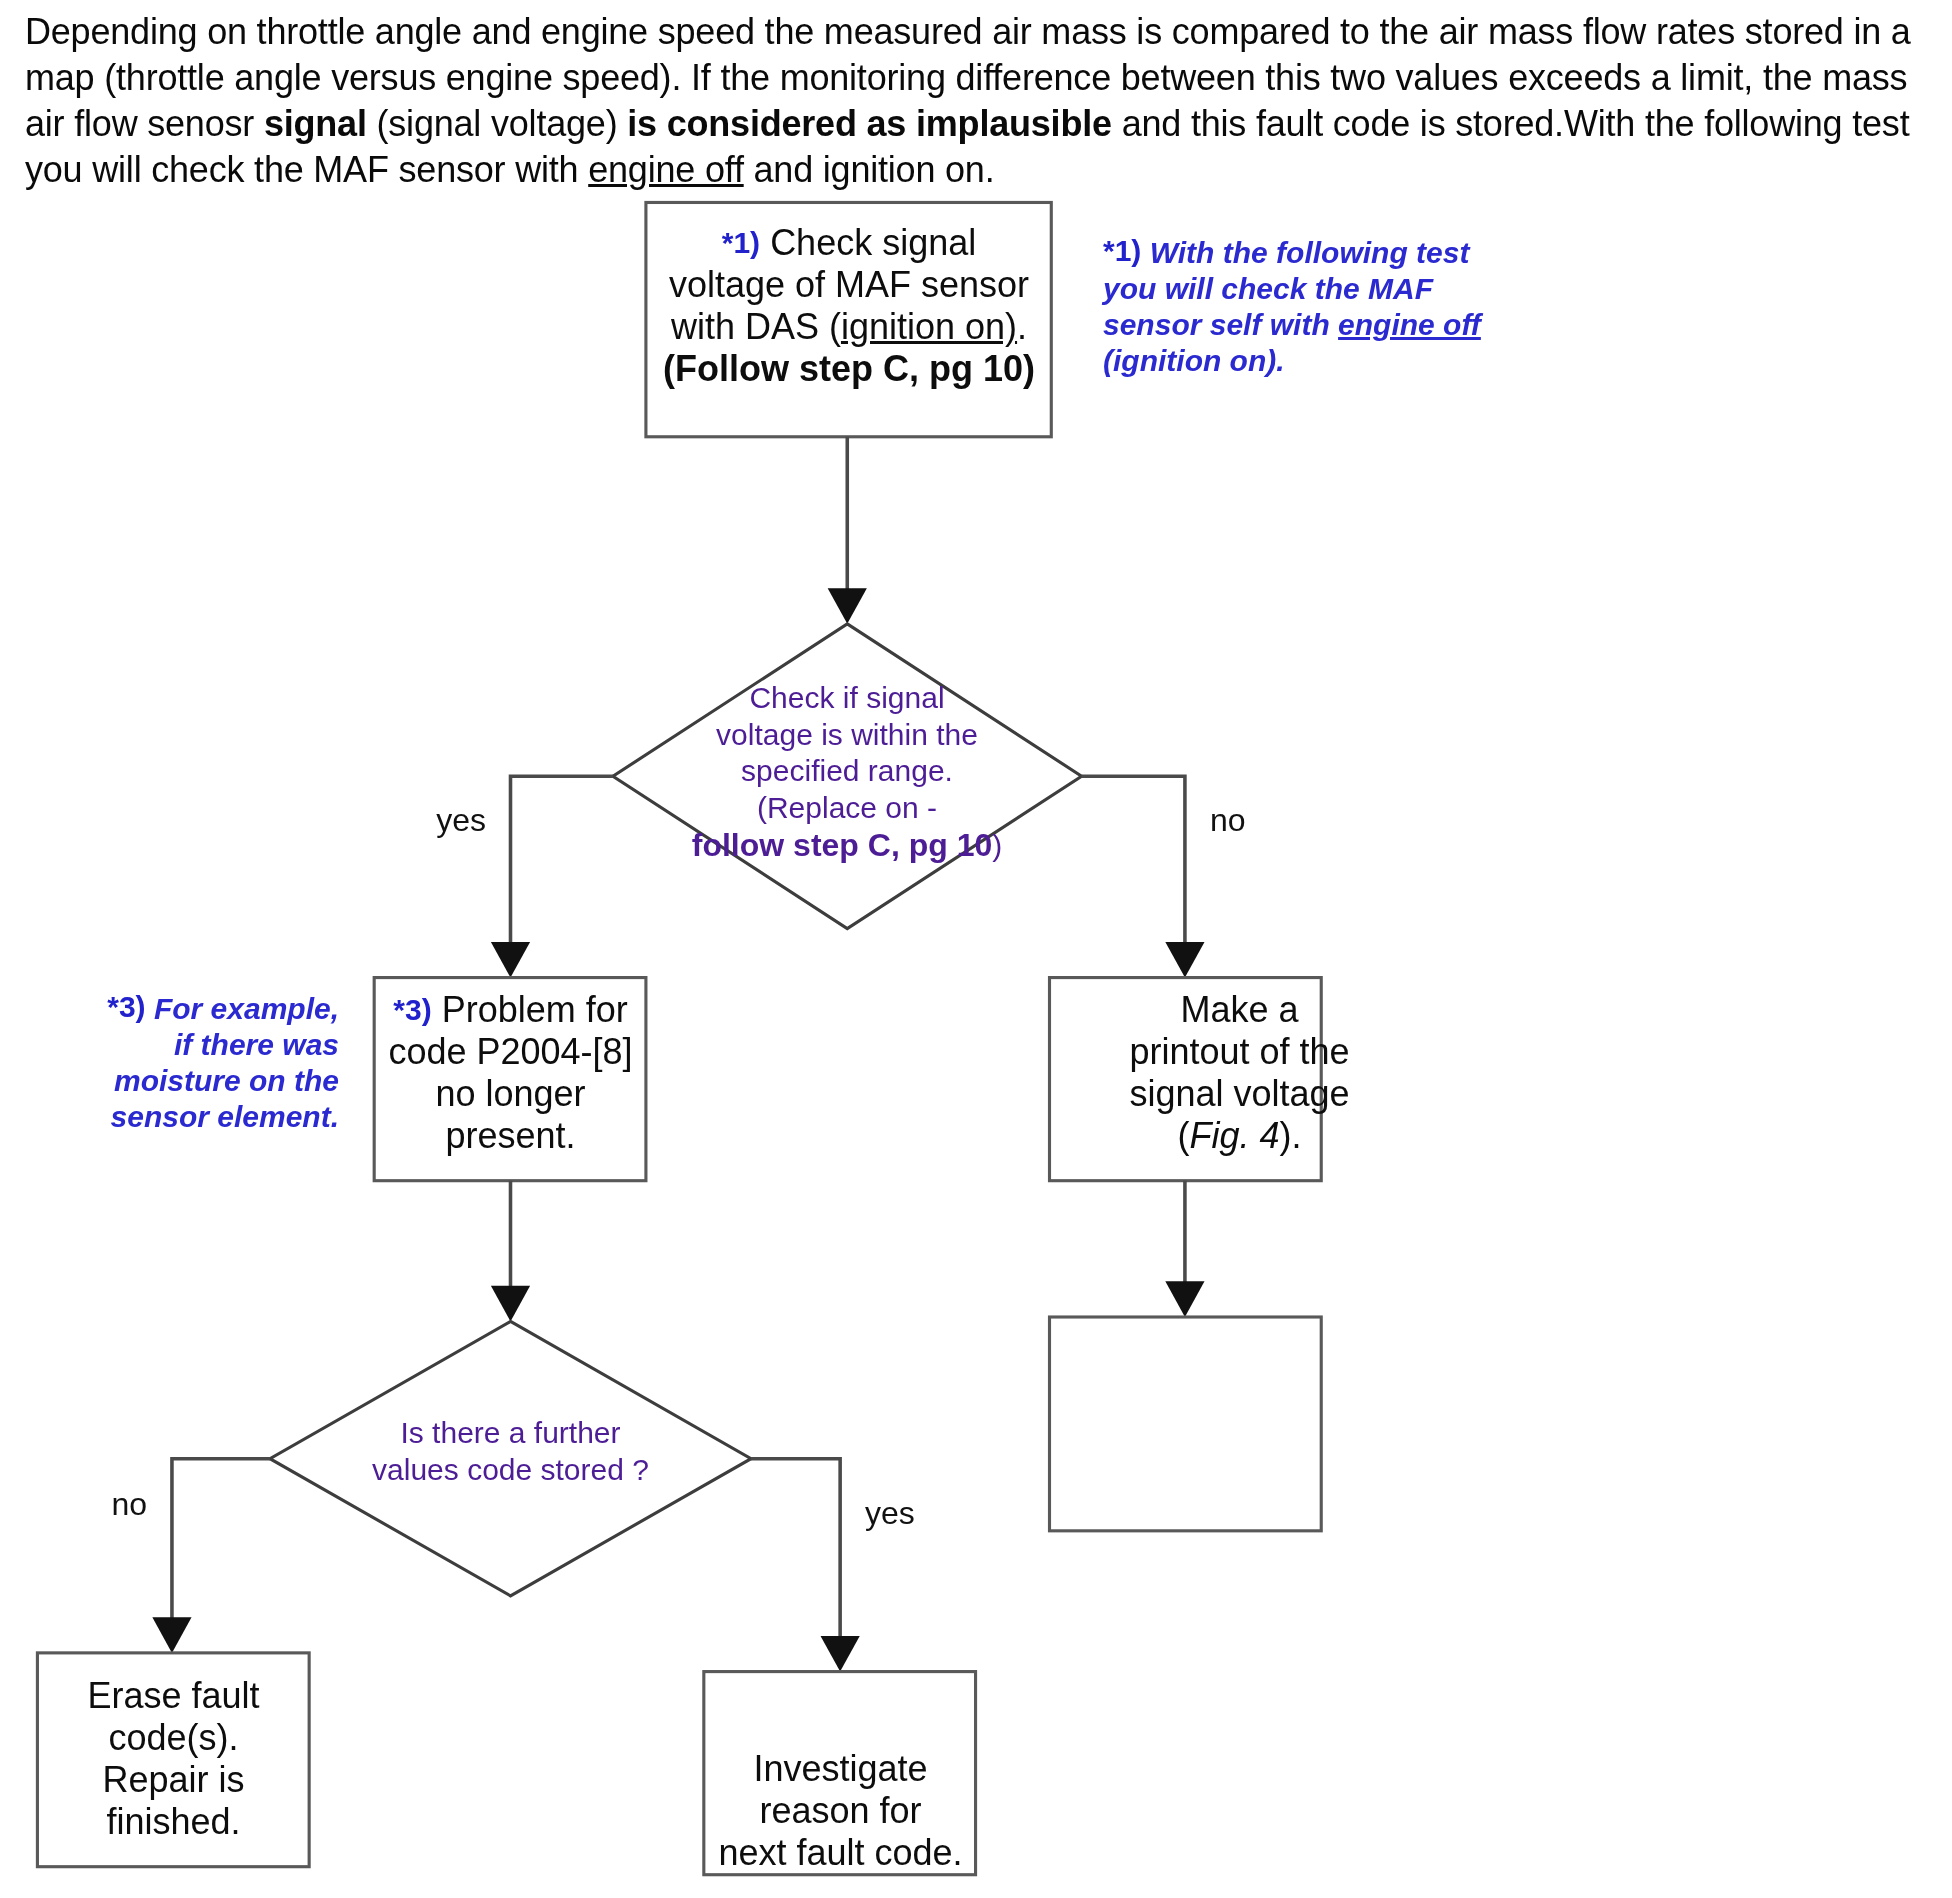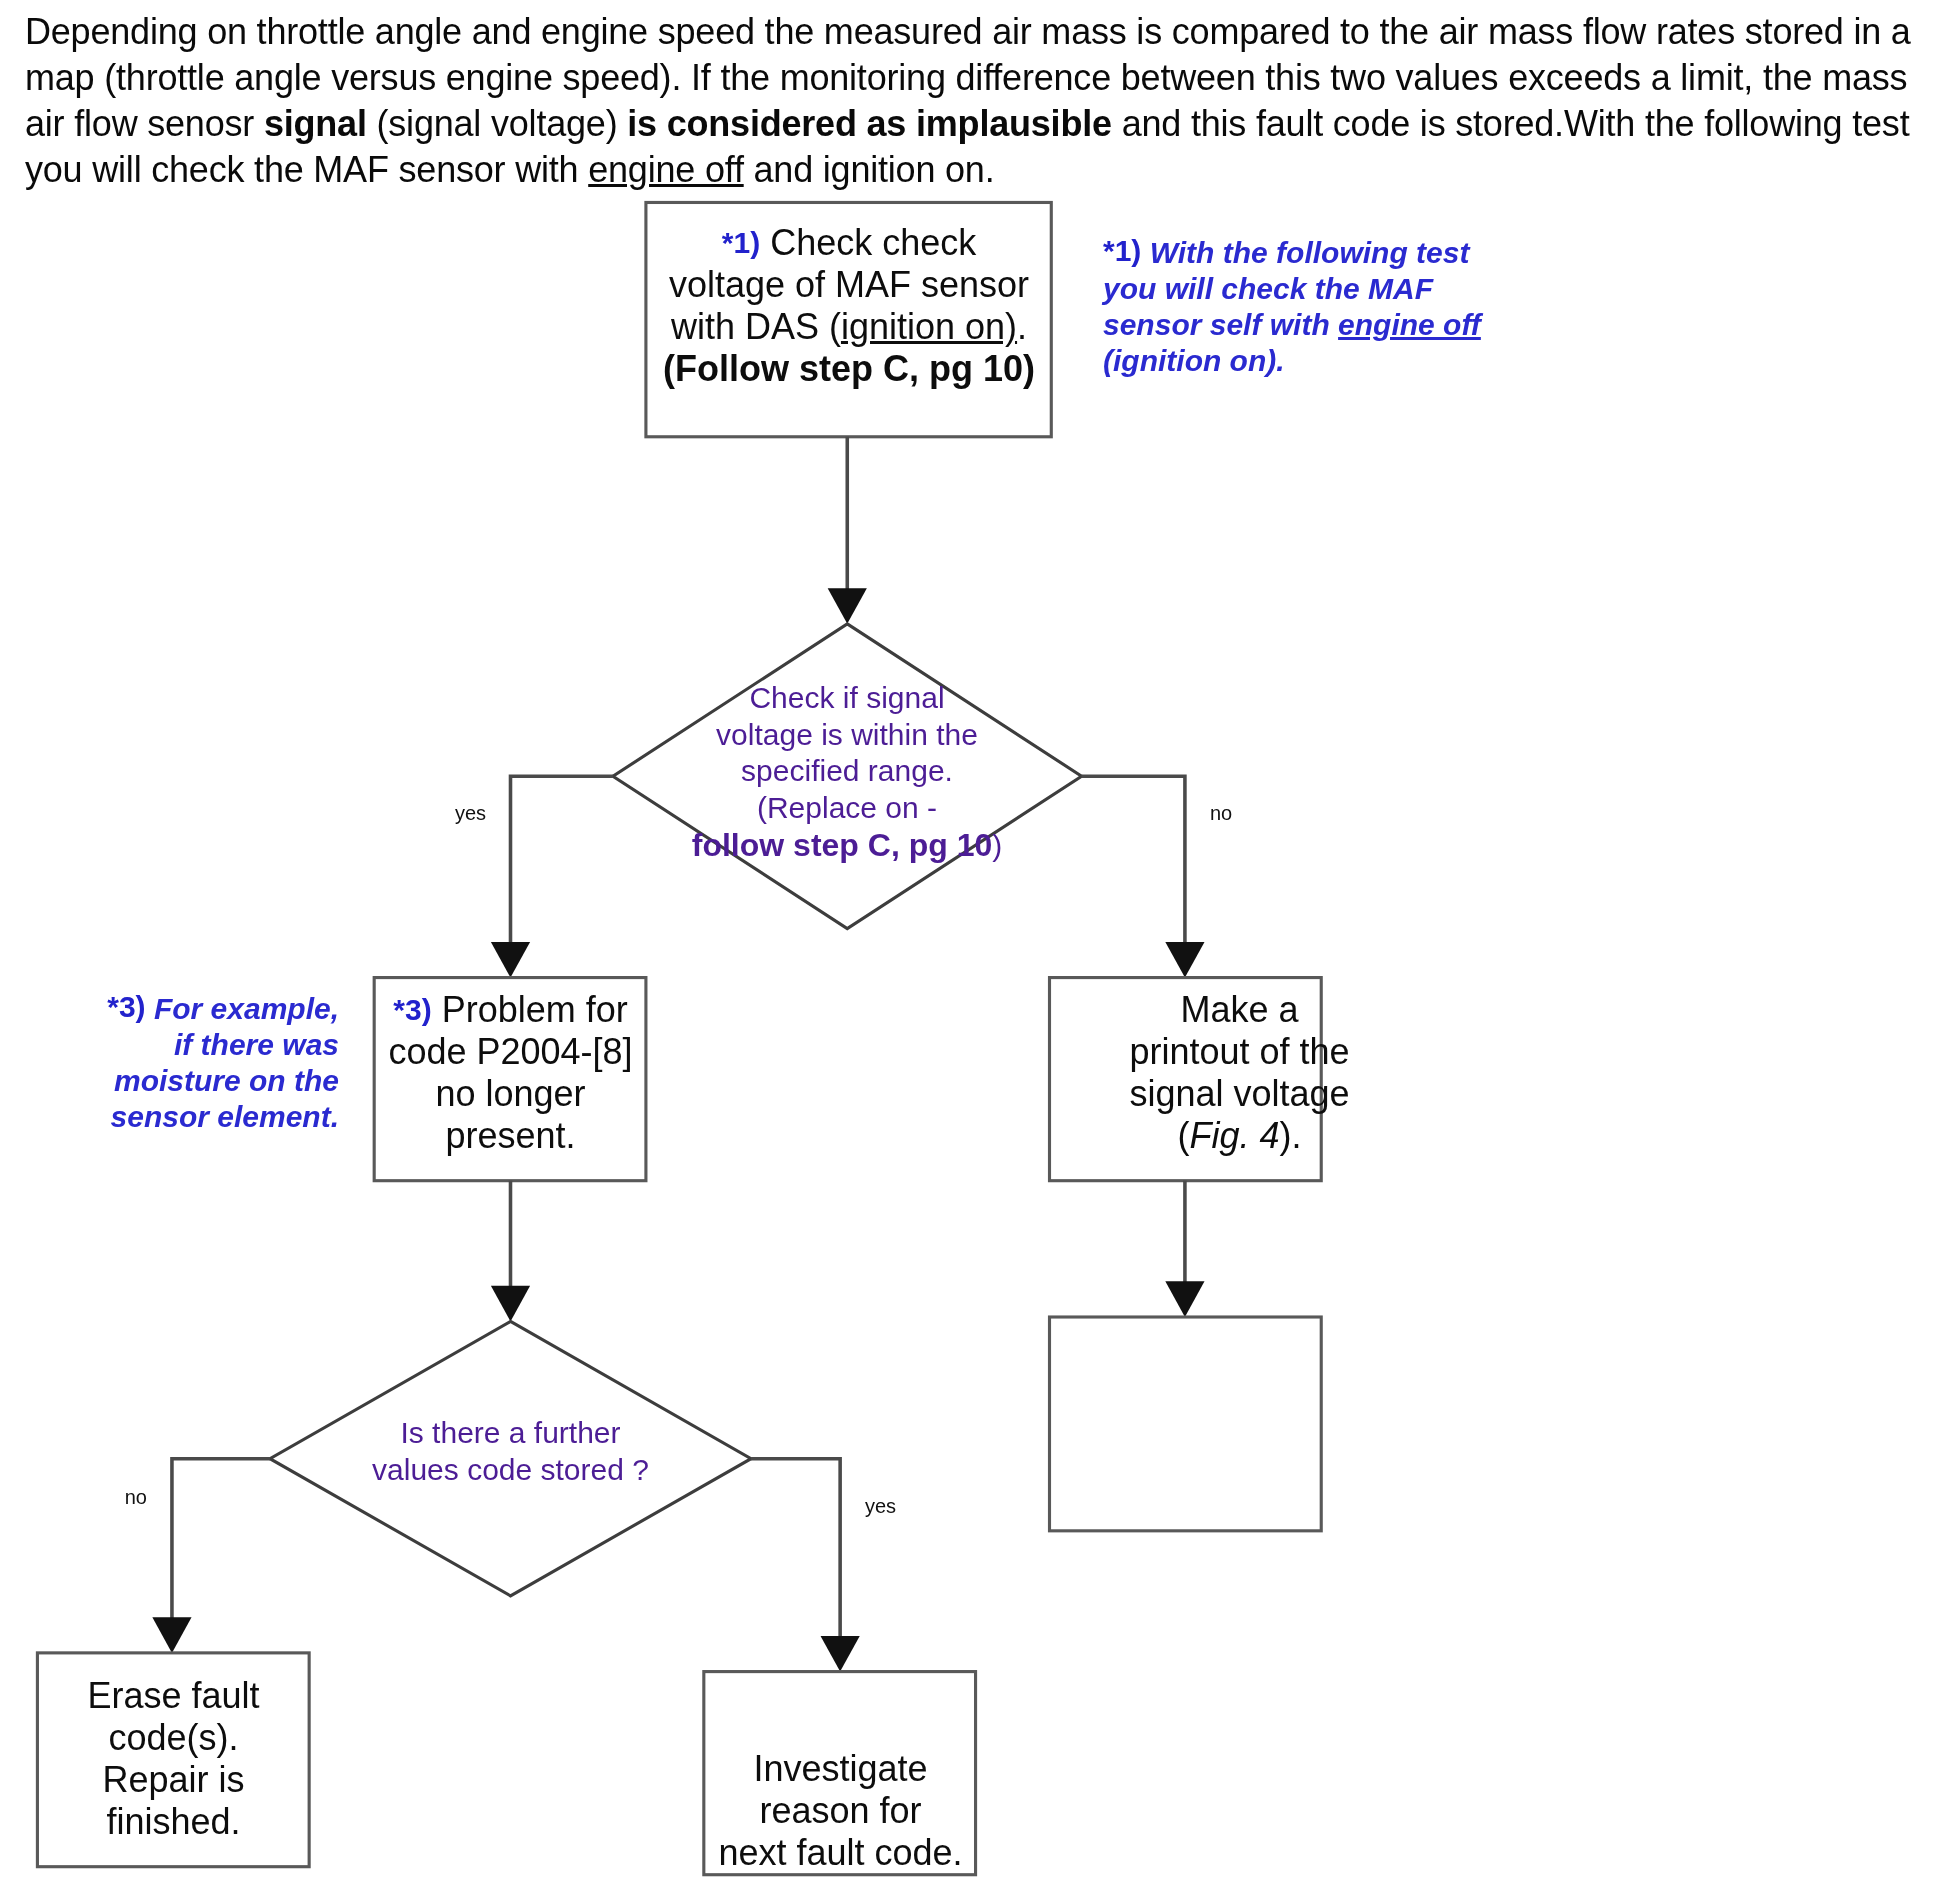--- a/index.html
+++ b/index.html
@@ -80,21 +80,21 @@
     position: absolute;
     text-align: center;
     font-size: 30px;
     line-height: 1.22;
     color: #4c1d95;
   }
   .diatext b { font-weight: bold; font-size: 32px; }
 
   .branch-label {
     position: absolute;
-    font-size: 20px;
+    font-size: 32px;
     color: #111111;
     white-space: nowrap;
   }
 
   .note {
     position: absolute;
     color: #2a2ad0;
     font-style: italic;
     font-weight: bold;
     font-size: 30px;
@@ -149,21 +149,21 @@
     <polygon class="arrowhead" points="943,1876 921,1836 965,1836"></polygon>
 
     <rect class="shape" x="42" y="1855" width="305" height="240"></rect>
 
     <rect class="shape" x="790" y="1876" width="305" height="228"></rect>
   </svg>
 
   <div class="nodetext" style="left:653px; top:222px; width:392px;">
     <div>
       <span class="star">*1)</span>
-      <span>Check check</span>
+      <span>Check signal</span>
     </div>
     <div>voltage of  MAF sensor</div>
     <div><span>with DAS  (</span><span class="u">ignition on)</span><span>.</span></div>
     <div><b>(Follow step C, pg 10)</b></div>
   </div>
 
   <div class="note note-right" style="left:1103px; top:233px; width:383px;">
     <div><span class="star">*1)</span> <span>With the following test</span></div>
     <div>you will check the  MAF</div>
     <div><span>sensor self  with </span><span class="u">engine off</span></div>

